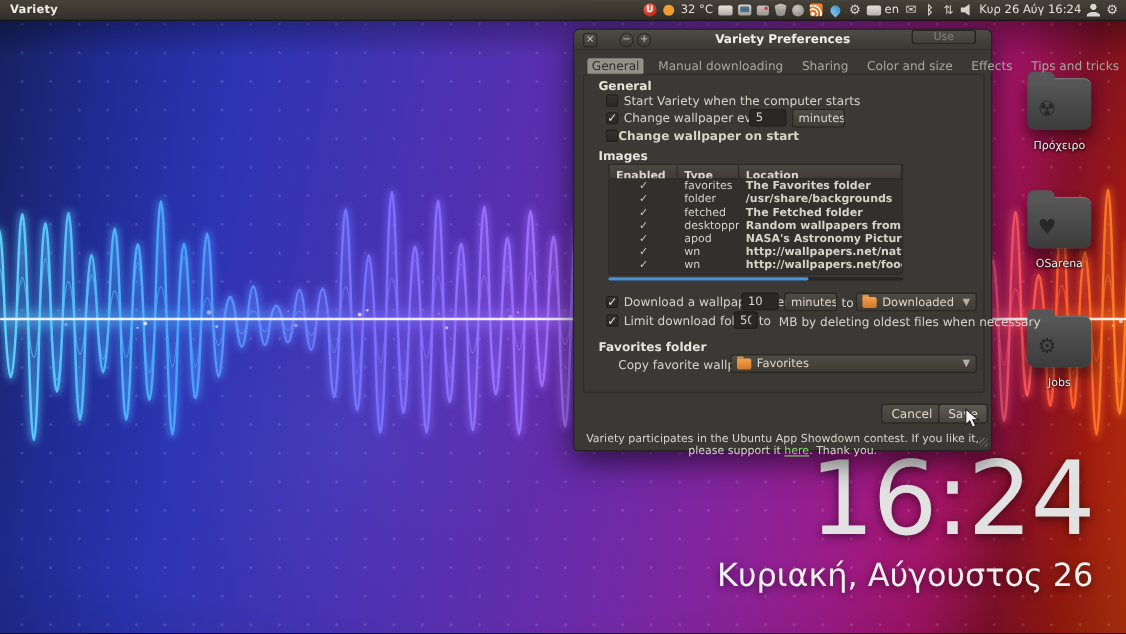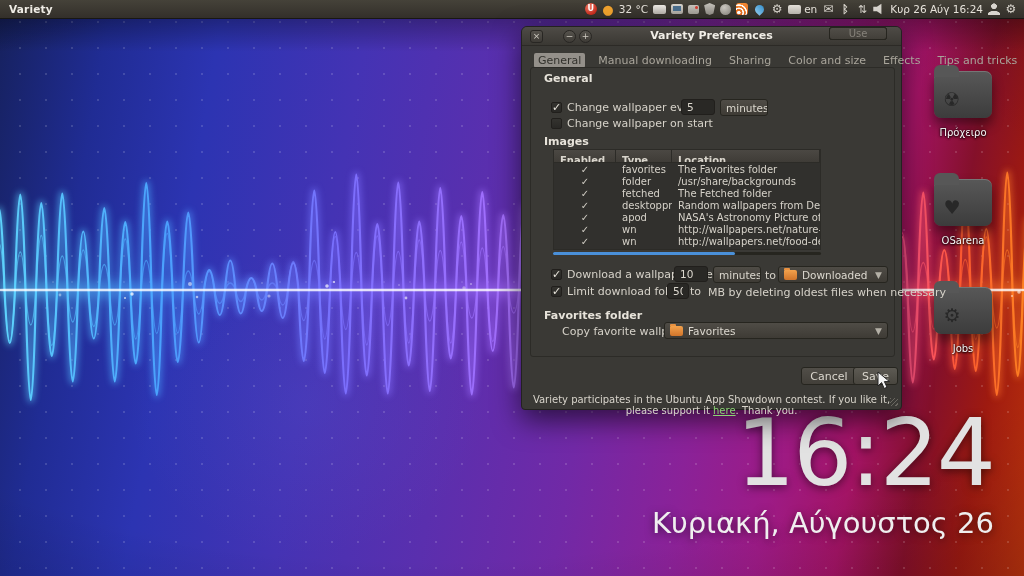--- a/index.html
+++ b/index.html
@@ -129,21 +129,21 @@
     border:1px solid #2c2b27;background:#31302d;overflow:hidden;}
   .thead{display:flex;height:13px;background:linear-gradient(#4b4843,#3f3c37);border-bottom:1px solid #2c2b27;}
   .th{font-size:10px;font-weight:bold;color:#d9d5cc;border-right:1px solid #2c2b27;
     padding:8px 0 0 6px;display:flex;align-items:center;white-space:nowrap;overflow:hidden;}
   .th:nth-child(1){width:62px;}.th:nth-child(2){width:56px;}.th:nth-child(3){flex:1;}
   .trow{display:flex;height:12px;align-items:center;font-size:10px;color:#d6d2c9;cursor:default;}
   .td-check{width:62px;text-align:center;color:#cfcbc2;}
   .td-check::after{content:"";}
   .td-check.checked::after{content:"✓";}
   .td-type{width:56px;padding-left:6px;white-space:nowrap;overflow:hidden;}
-  .td-loc{flex:1;padding-left:6px;white-space:nowrap;overflow:hidden;}
+  .td-loc{flex:1;padding-left:6px;white-space:nowrap;overflow:hidden;font-weight:bold;}
   #hscroll{position:absolute;left:31px;top:225px;width:268px;height:3px;background:#26251f;border-radius:2px;}
   #hscroll-bar{position:absolute;left:0;top:0;height:3px;width:182px;border-radius:2px;background:var(--accent);}
 
   .btn{position:absolute;display:flex;align-items:center;justify-content:center;
     background:linear-gradient(#514e48,#423f39);border:1px solid #26251f;border-radius:3px;
     color:#dcd8cf;font-size:10px;cursor:default;}
   .btn.disabled{color:#86827a;}
   .side-btn{left:307px;width:58px;height:13px;}
   .action-btn{height:18px;font-size:11px;}
   #save-btn{background:linear-gradient(#5d5a53,#49463f);}
@@ -371,32 +371,36 @@
 
         <span class="tab">Effects</span>
 
         <span class="tab">Tips and tricks</span>
 
     </div>
 
     <div id="frame"></div>
 
     <div class="heading" style="left:22px;top:45px;">General</div>
+    <div class="row" style="left:29px;top:57px;">
+      <span class="cb"></span>
+      <span class="lbl" style="margin-left:5px;">Start Variety when the computer starts</span>
+    </div>
     <div class="row" style="left:29px;top:73px;">
       <span class="cb checked"></span>
       <span class="lbl" style="margin-left:5px;">Change wallpaper every</span>
     </div>
     <input class="field" style="left: 159px; top: 72px; width: 34px;" value="5">
     <div class="select" style="left:198px;top:72px;width:48px;">
       <span>minutes</span>
 
     </div>
     <div class="row" style="left:29px;top:89px;">
       <span class="cb"></span>
-      <span class="lbl" style="margin-left:5px;">Change wallpaper on start</span>
+      <span class="lbl" style="font-weight:bold;">Change wallpaper on start</span>
     </div>
 
     <div class="heading" style="left:22px;top:108px;">Images</div>
     <div id="img-table">
       <div class="thead">
 
           <span class="th">Enabled</span>
 
           <span class="th">Type</span>
 

